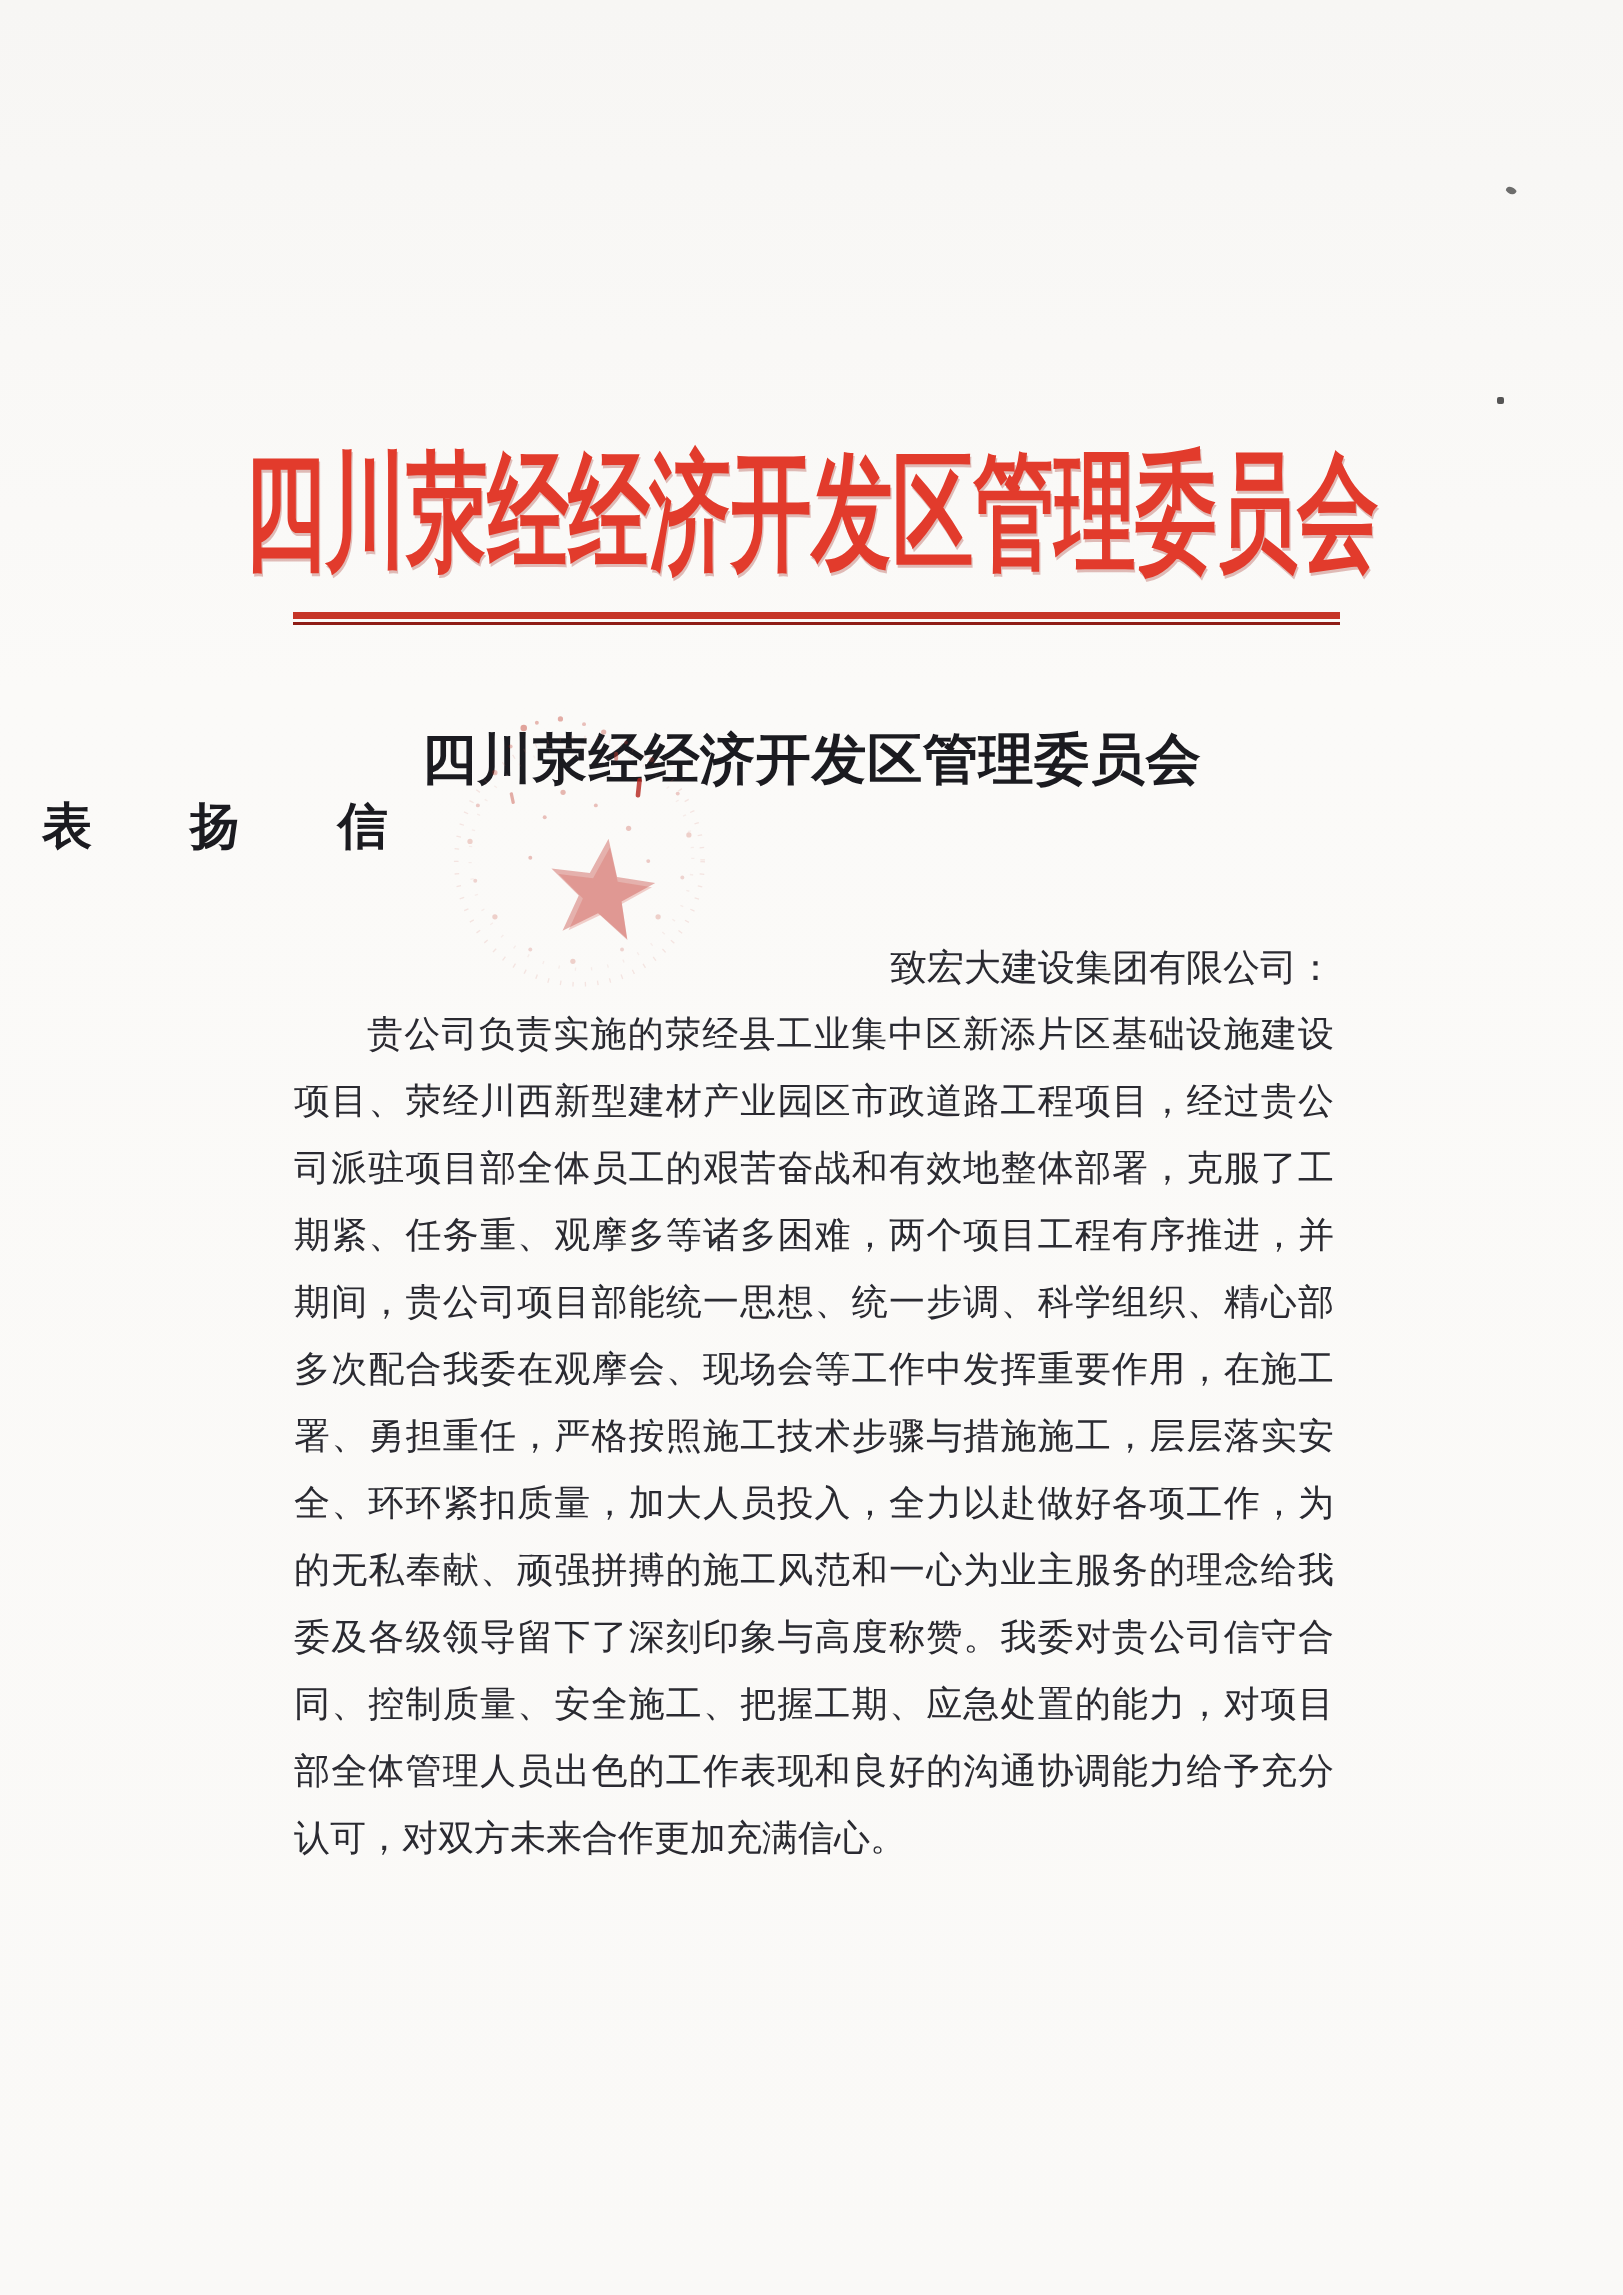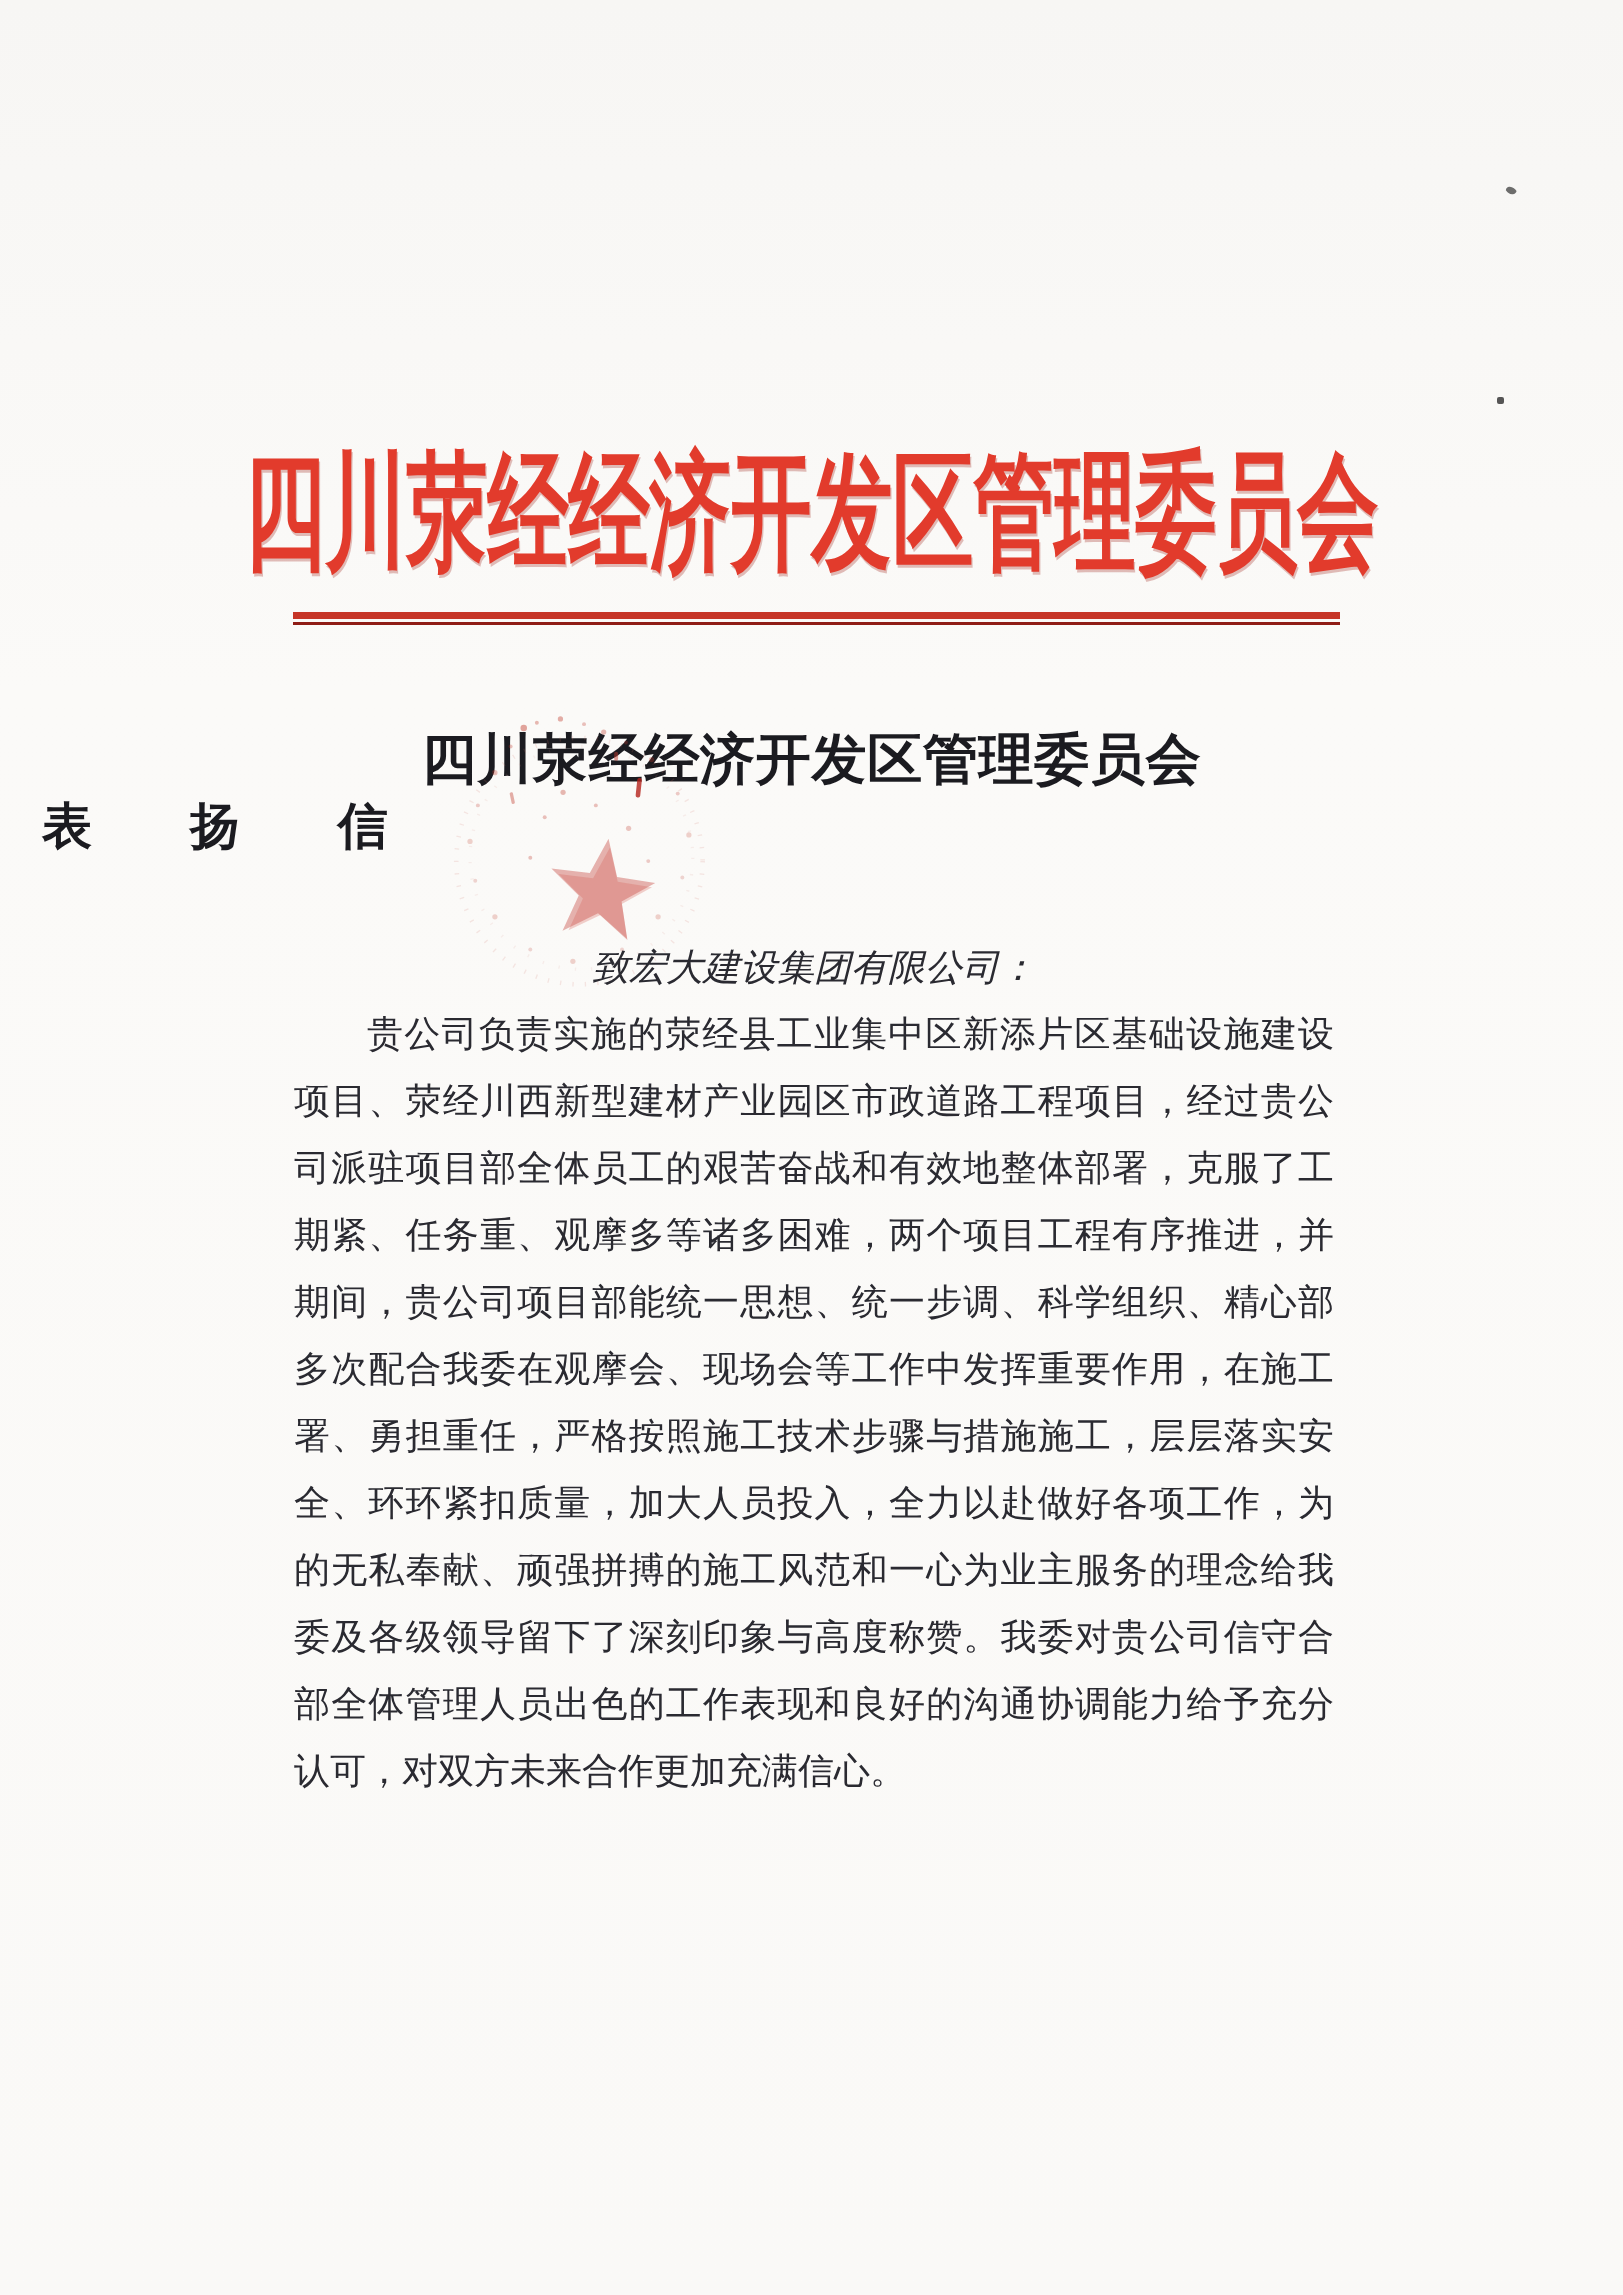--- a/index.html
+++ b/index.html
@@ -74,23 +74,22 @@
     pointer-events:none;
   }
   
   .body-stack{
     position:absolute;left:294px;top:934px;width:1040px;
     color:var(--body-black);
   }
   .salutation{
     height:67px;line-height:67px;
     font-size:37px;
-    text-align:center;
+    text-align:right;
     white-space:nowrap;
-    font-style:italic;
   }
   .body-line{
     height:67px;line-height:67px;
     font-size:36px;
     text-align:justify;
     text-align-last:justify;
   }
   .body-line:first-child{text-indent:73px;}
   .body-line:last-child{text-align-last:left;}
   
@@ -175,20 +174,21 @@
         <div class="body-line">贵公司负责实施的荥经县工业集中区新添片区基础设施建设</div>
         <div class="body-line">项目、荥经川西新型建材产业园区市政道路工程项目，经过贵公</div>
         <div class="body-line">司派驻项目部全体员工的艰苦奋战和有效地整体部署，克服了工</div>
         <div class="body-line">期紧、任务重、观摩多等诸多困难，两个项目工程有序推进，并</div>
         <div class="body-line">期间，贵公司项目部能统一思想、统一步调、科学组织、精心部</div>
         <div class="body-line">多次配合我委在观摩会、现场会等工作中发挥重要作用，在施工</div>
         <div class="body-line">署、勇担重任，严格按照施工技术步骤与措施施工，层层落实安</div>
         <div class="body-line">全、环环紧扣质量，加大人员投入，全力以赴做好各项工作，为</div>
         <div class="body-line">的无私奉献、顽强拼搏的施工风范和一心为业主服务的理念给我</div>
         <div class="body-line">委及各级领导留下了深刻印象与高度称赞。我委对贵公司信守合</div>
+        <div class="body-line">同、控制质量、安全施工、把握工期、应急处置的能力，对项目</div>
         <div class="body-line">部全体管理人员出色的工作表现和良好的沟通协调能力给予充分</div>
         <div class="body-line">认可，对双方未来合作更加充满信心。</div>
       </div>
   </div>
 
   <div class="speck speck-1"></div>
   <div class="speck speck-2"></div>
 
 </div>
 

